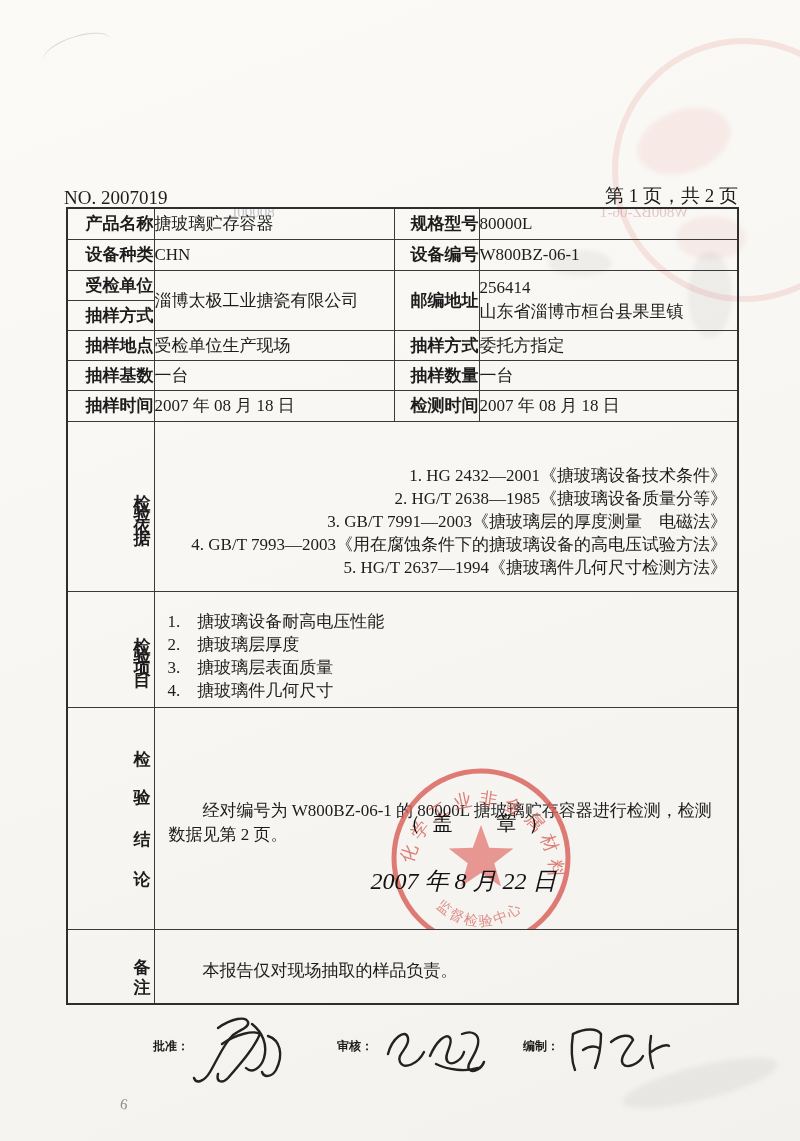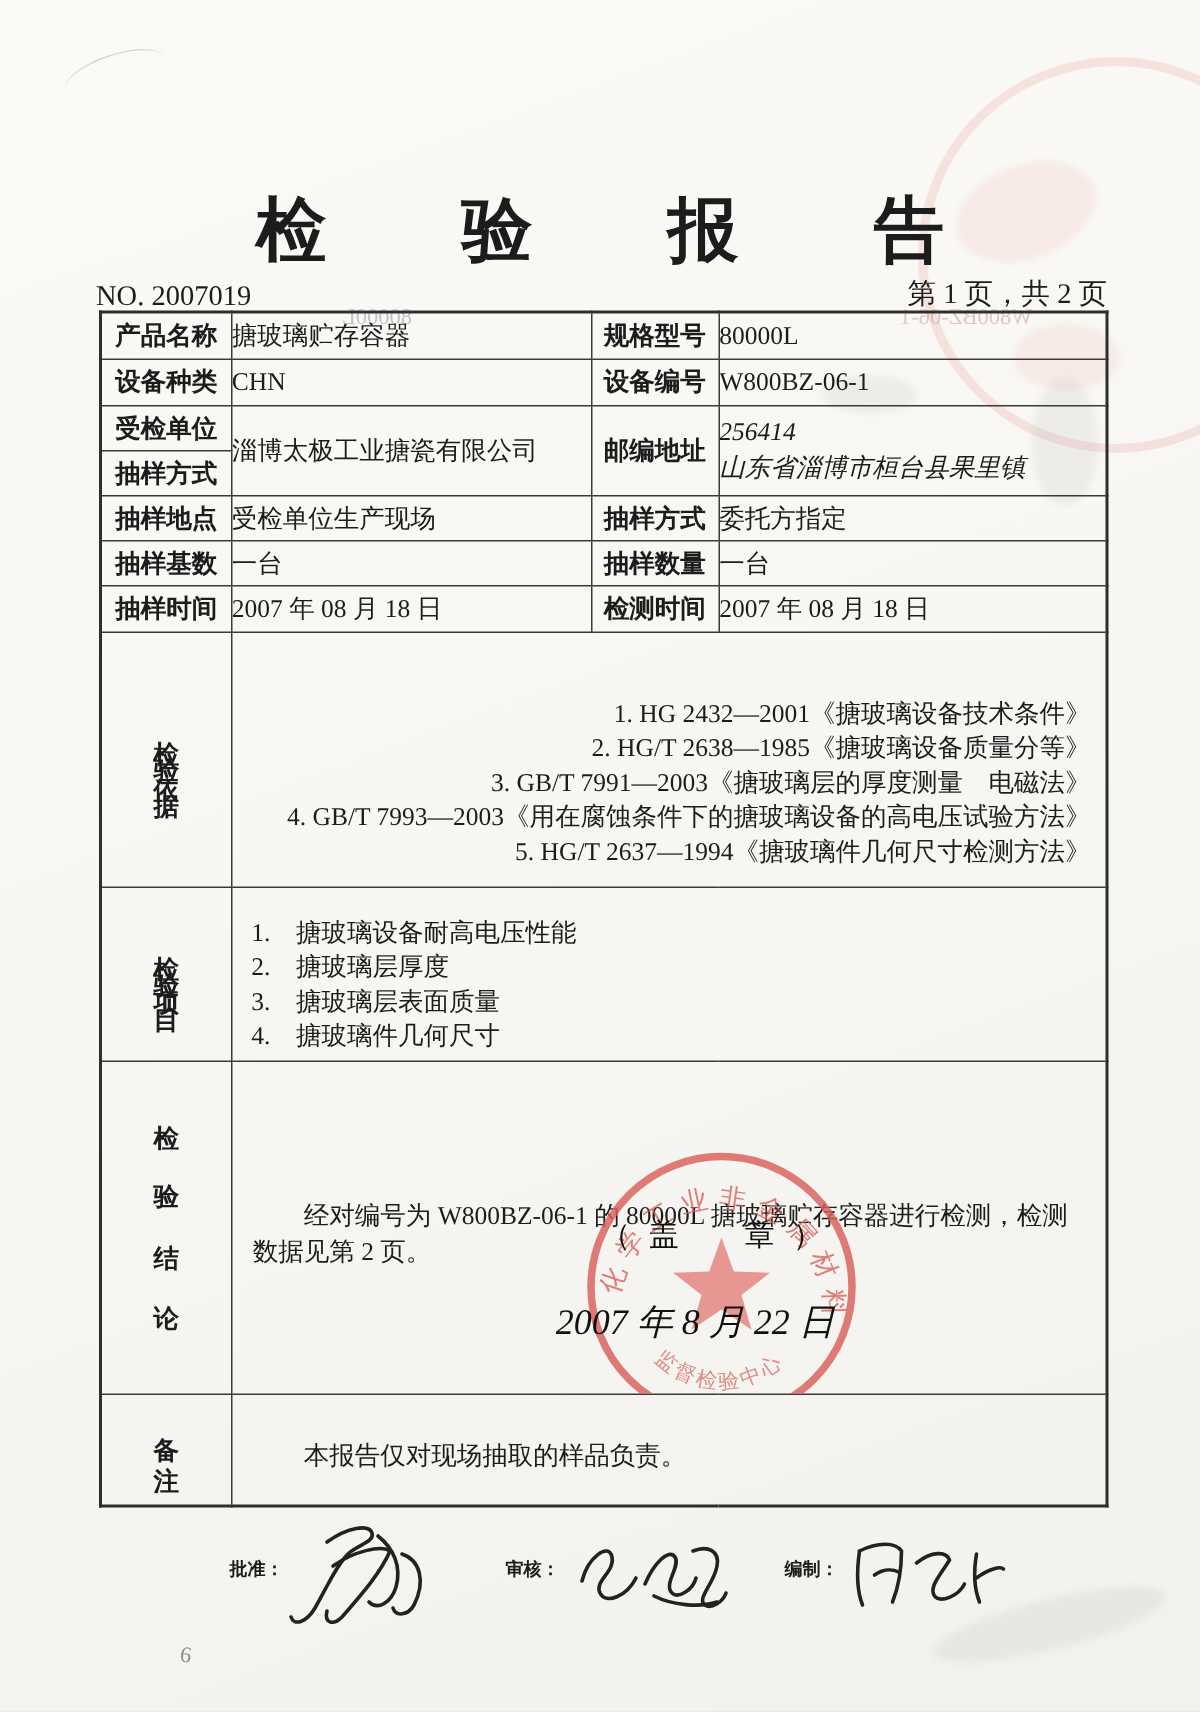--- a/index.html
+++ b/index.html
@@ -28,23 +28,23 @@
   
   table.report{
     position:absolute; top:207px; left:66px; width:671px;
     border-collapse:collapse; table-layout:fixed;
     border:2px solid #2e2e2e;
   }
   table.report td{
     border:1px solid #3a3a3a; font-size:17px; padding:0;
     vertical-align:middle; overflow:hidden;
   }
-  td.lbl{ text-align:center; font-weight:bold; }
+  td.lbl{ text-align:right; font-weight:bold; }
   td.val{ padding-left:12px; }
-  .two-line{ line-height:24px;font-style:italic; }
+  .two-line{ line-height:24px; }
   .vlabel{
     writing-mode:vertical-rl; text-orientation:upright;
     display:inline-block; font-weight:bold; font-size:17px;
   }
   .ls-basis{ letter-spacing:12px; }
   .ls-items{ letter-spacing:12px; }
   .ls-concl{ letter-spacing:40px; }
   .ls-rem{ letter-spacing:20px; }
   td.bigcell{ vertical-align:top; position:relative; }
   .list{ margin:0; padding:0; list-style:none; line-height:23px; }
@@ -99,21 +99,20 @@
   <div class="ring-bleed"></div>
   <div class="smudge sm1"></div>
   <div class="smudge sm2"></div>
   <div class="smudge sm3"></div>
   <div class="smudge sm4"></div>
   <div class="smudge sm5"></div>
   <div class="mirror-txt mt-left">80000L</div>
   <div class="mirror-txt mt-right">W800BZ-06-1</div>
   <div class="pencil6">6</div>
 
-  <div class="report-title">检 验 报 告</div>
   <div class="meta-row">
     <span>NO. 2007019</span>
     <span>第 1 页，共 2 页</span>
   </div>
 
   <table class="report">
     <colgroup>
         <col style="width:87px">
         <col style="width:240px">
         <col style="width:85px">

